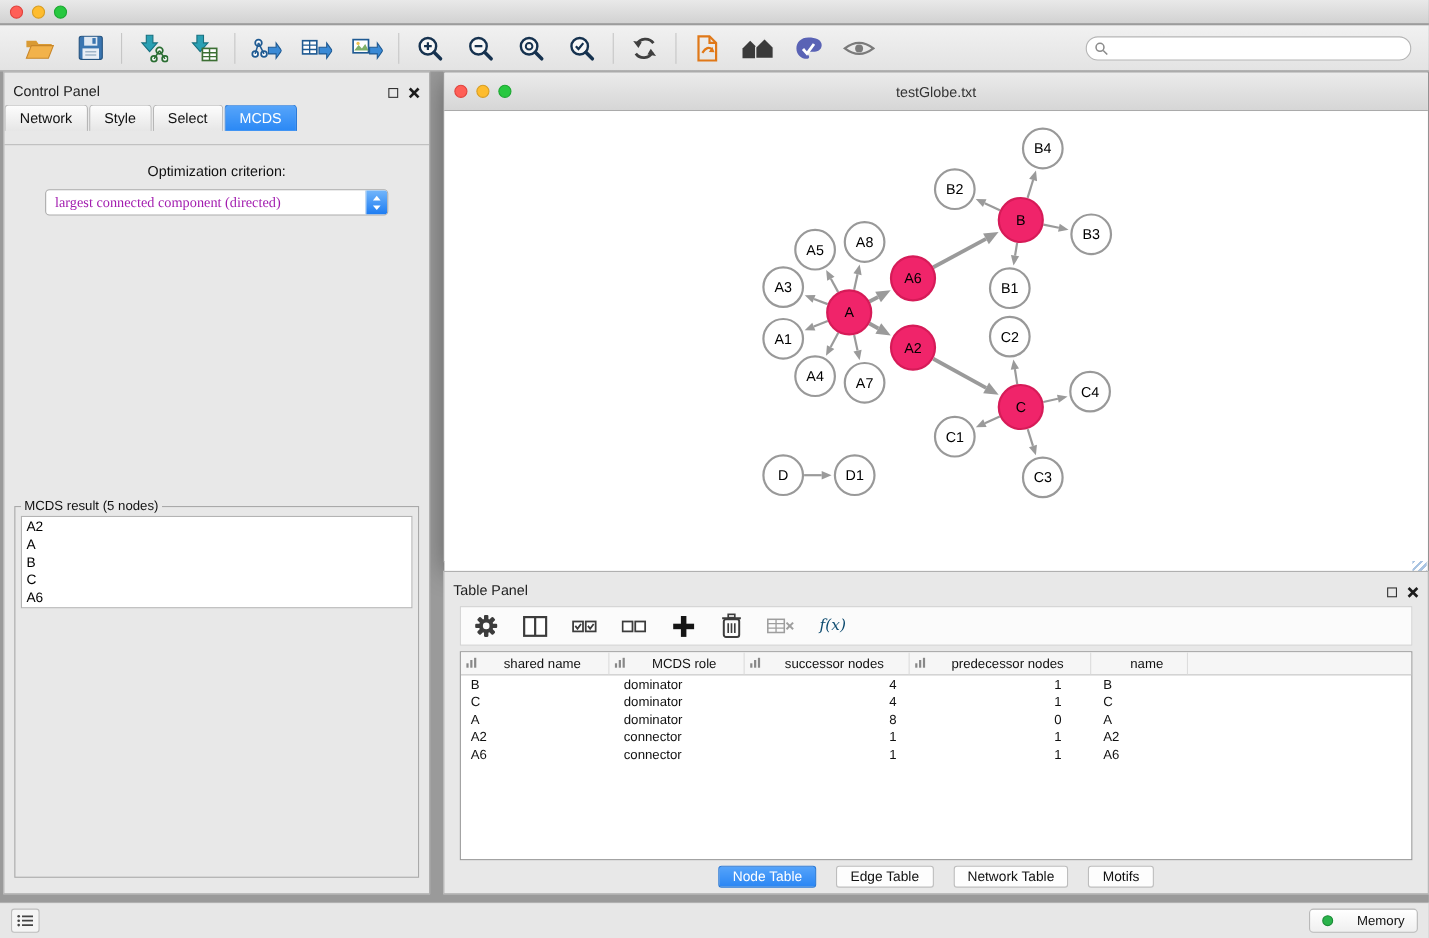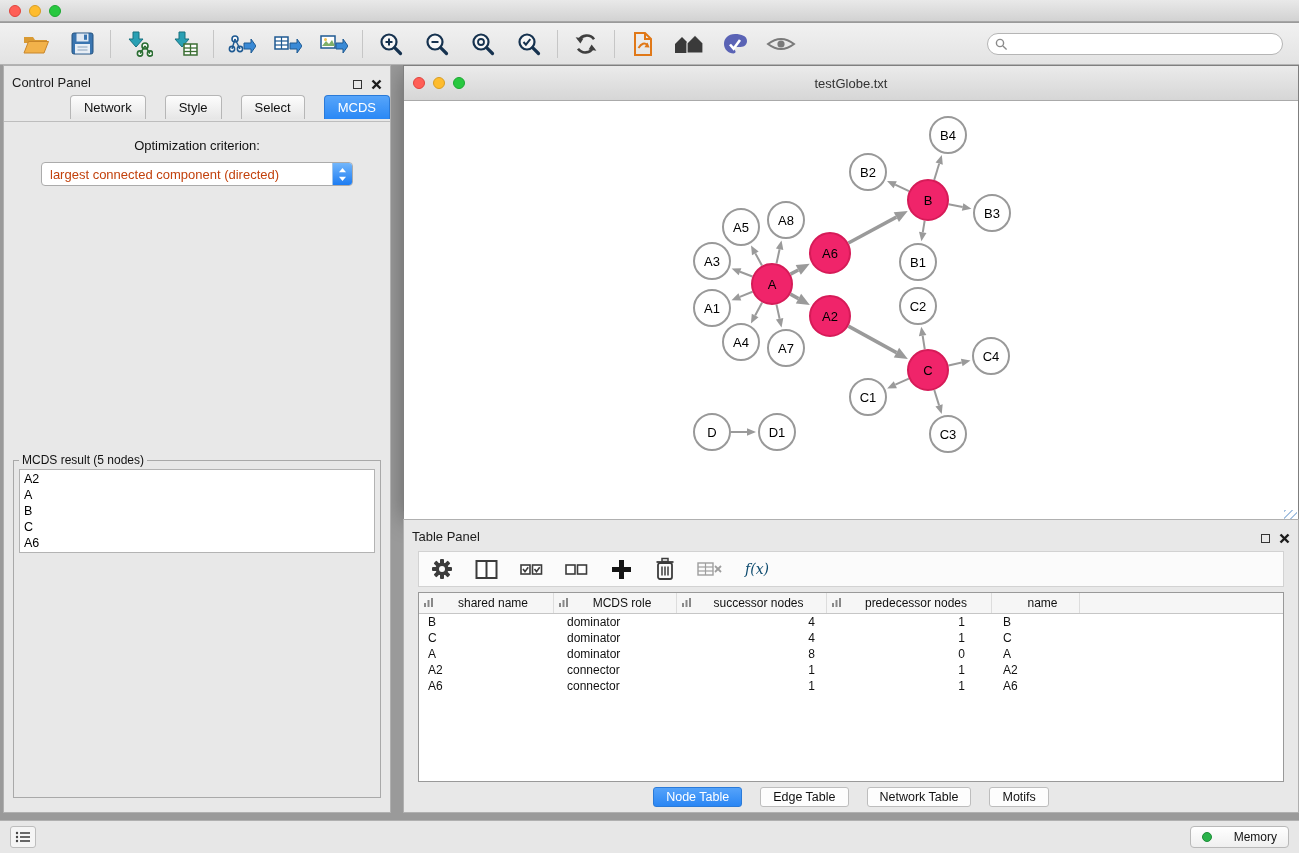--- a/index.html
+++ b/index.html
@@ -31,30 +31,30 @@
   .search-wrap svg { position:absolute; left:8px; top:5px; }
 
   
   .control-panel { position:absolute; left:3px; top:65px; width:388px; height:748px;
     background:#e8e8e8; border:1px solid #b0b0b0; display:flex; flex-direction:column; z-index:10; }
   .panel-header { height:24px; display:flex; align-items:flex-end; padding:0 8px; }
   .panel-header .ph-title { font-size:13px; color:#1c1c1c; }
   .panel-header .ph-btns { margin-left:auto; display:flex; align-items:center; gap:9px; }
   .float-btn { width:9px; height:9px; border:1.5px solid #333; display:inline-block; cursor:pointer; }
   .close-btn { cursor:pointer; display:flex; }
-  .cp-tabs { display:flex; justify-content:flex-end; gap:19px; margin-top:5px; padding-bottom:2px;
+  .cp-tabs { display:flex; justify-content:flex-start; gap:1px; margin-top:5px; padding-bottom:12px;
     border-bottom:1px solid #bdbdbd; }
   .cp-tab { font-size:13px; padding:4px 13px; background:linear-gradient(#fdfdfd,#e6e6e6);
     border:1px solid #b6b6b6; border-bottom:none; border-radius:4px 4px 0 0; color:#111; cursor:pointer; }
   .cp-tab.selected { background:linear-gradient(#57a5fa,#2a88f5); color:#fff; border-color:#2a7ad8; }
   .cp-body { display:flex; flex-direction:column; align-items:center; flex:1; min-height:0; width:100%; }
   .opt-label { font-size:13px; color:#111; margin-top:16px; }
   .combo { margin-top:9px; width:312px; height:24px; background:#fff; border:1px solid #ababab;
     border-radius:4px; display:flex; align-items:center; cursor:pointer; }
-  .combo-value { flex:1; font-size:13px; padding:0 8px; color:#c2410c; white-space:nowrap; overflow:hidden; }
+  .combo-value { flex:1; font-size:13px; padding:0 8px; color:#a21caf; white-space:nowrap; overflow:hidden;font-family:Liberation Serif, serif; }
   .combo-btn { width:20px; height:22px; background:linear-gradient(#72b6fb,#1d7cf2);
     border-left:1px solid #9fc4ec; border-radius:0 3px 3px 0;
     display:flex; align-items:center; justify-content:center; }
   .cp-buttons { display:flex; gap:16px; margin-top:14px; }
   .swing-btn { font-size:13px; color:#111; padding:3px 14px; background:linear-gradient(#fff,#ededed);
     border:1px solid #b2b2b2; border-radius:4px; cursor:pointer; }
   .cp-spacer { flex:1; }
   .result-fieldset { width:368px; height:345px; margin:0 0 14px 0; border:1px solid #a9a9a9;
     padding:2px 5px 8px 5px; display:flex; }
   .result-fieldset legend { font-size:12px; color:#111; padding:0 3px; }

